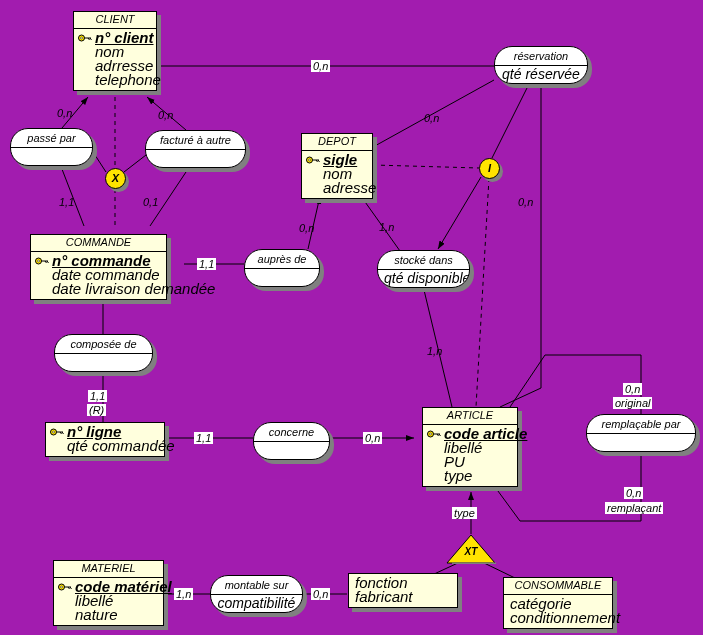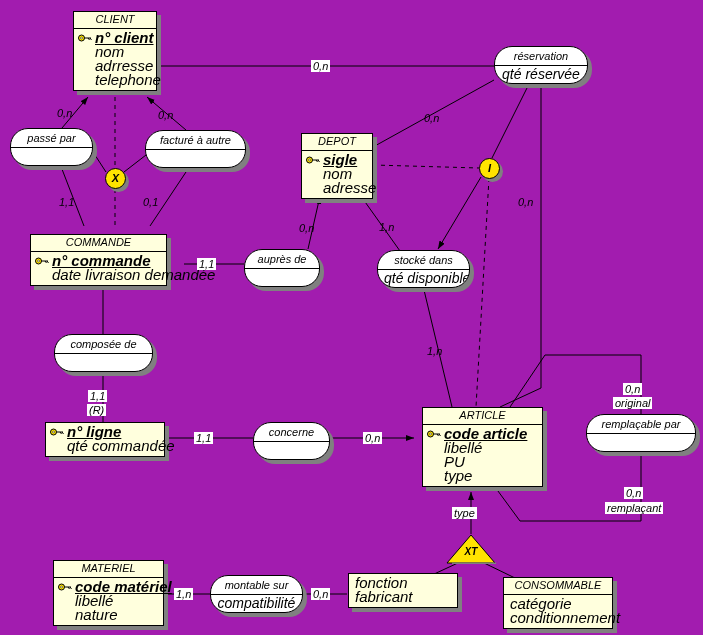--- a/index.html
+++ b/index.html
@@ -135,20 +135,21 @@
     <div class="ehead">COMMANDE</div>
     <div class="ebody">
       <div class="attr key">
         <svg class="keyicon" viewBox="0 0 14 8">
             <circle cx="3.5" cy="4" r="3" fill="#ffe400" stroke="#000"></circle>
             <circle cx="3.5" cy="4" r="1" fill="#fff" stroke="#000" stroke-width=".5"></circle>
             <path d="M6.5 4 H13 M10 4 L11.5 6 M12 4 L13.5 6" stroke="#000" stroke-width="1" fill="none"></path>
           </svg>
         <span>n° commande</span>
       </div>
+      <div class="attr">date commande</div>
       <div class="attr">date livraison demandée</div>
     </div>
   </div>
 
   <div class="entity" style="left:301px;top:133px;width:72px;">
     <div class="ehead">DEPOT</div>
     <div class="ebody">
       <div class="attr key">
         <svg class="keyicon" viewBox="0 0 14 8">
             <circle cx="3.5" cy="4" r="3" fill="#ffe400" stroke="#000"></circle>
@@ -169,21 +170,21 @@
             <circle cx="3.5" cy="4" r="3" fill="#ffe400" stroke="#000"></circle>
             <circle cx="3.5" cy="4" r="1" fill="#fff" stroke="#000" stroke-width=".5"></circle>
             <path d="M6.5 4 H13 M10 4 L11.5 6 M12 4 L13.5 6" stroke="#000" stroke-width="1" fill="none"></path>
           </svg>
         <span>n° ligne</span>
       </div>
       <div class="attr">qté commandée</div>
     </div>
   </div>
 
-  <div class="entity" style="left:422px;top:407px;width:121px;">
+  <div class="entity" style="left:422px;top:407px;width:96px;">
     <div class="ehead">ARTICLE</div>
     <div class="ebody">
       <div class="attr key">
         <svg class="keyicon" viewBox="0 0 14 8">
             <circle cx="3.5" cy="4" r="3" fill="#ffe400" stroke="#000"></circle>
             <circle cx="3.5" cy="4" r="1" fill="#fff" stroke="#000" stroke-width=".5"></circle>
             <path d="M6.5 4 H13 M10 4 L11.5 6 M12 4 L13.5 6" stroke="#000" stroke-width="1" fill="none"></path>
           </svg>
         <span>code article</span>
       </div>

